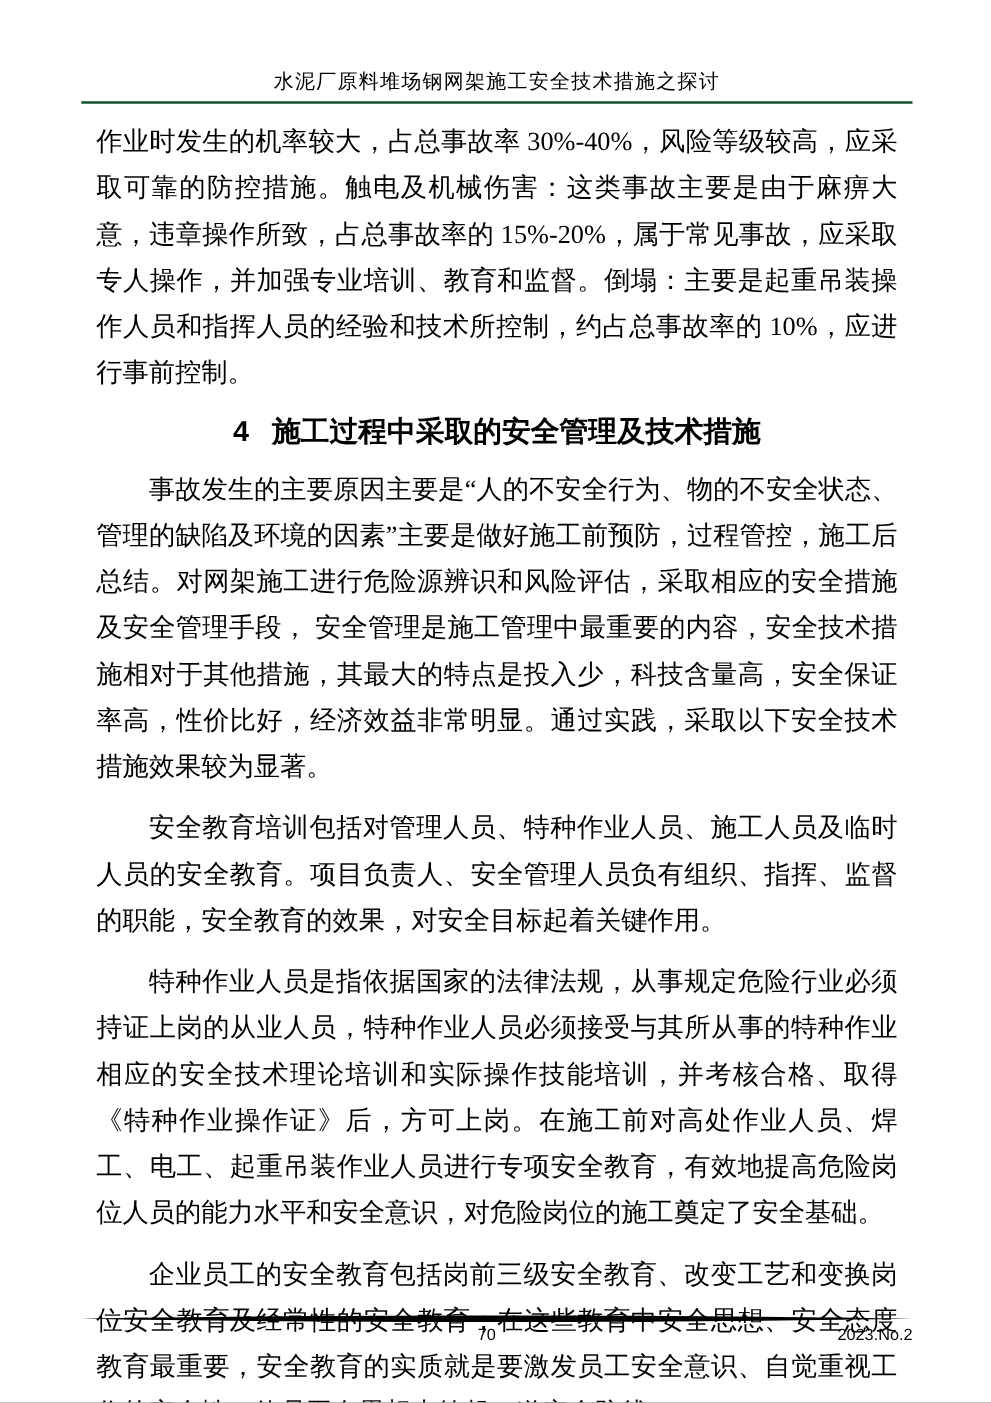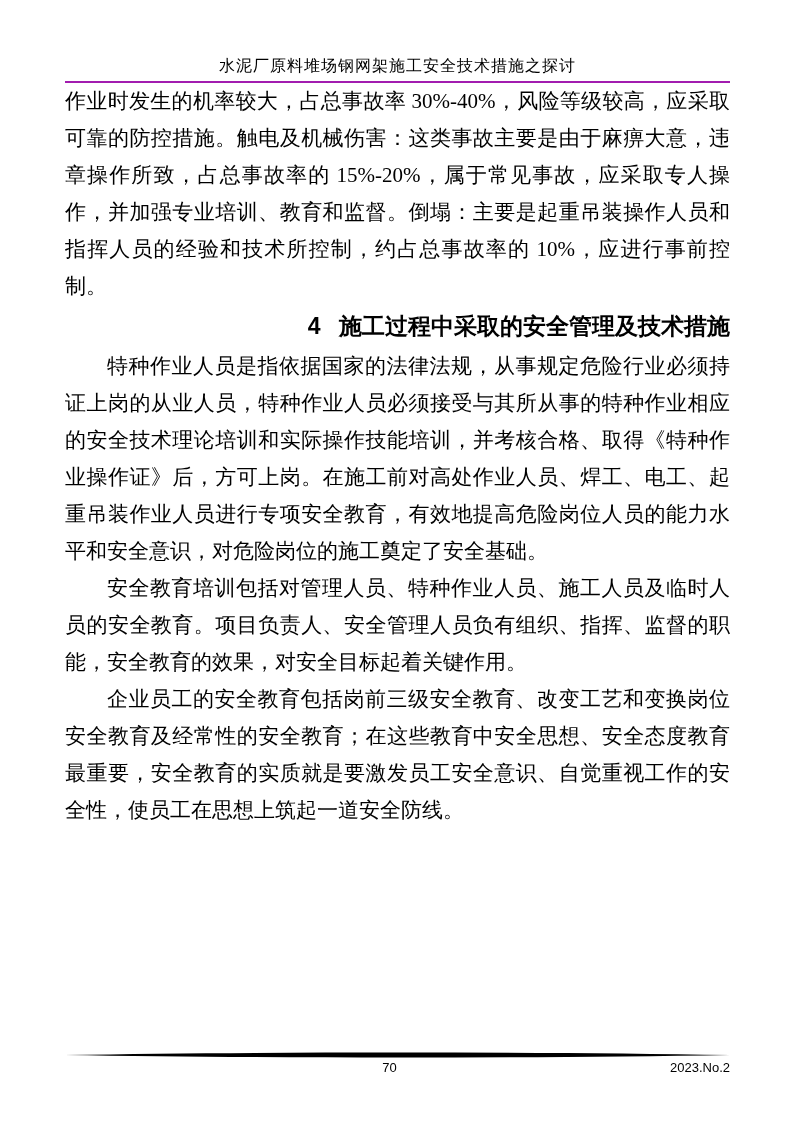--- a/index.html
+++ b/index.html
@@ -18,40 +18,40 @@
     left: 65px;
     width: 665px;
     top: 55px;
   }
   .running-header {
     text-align: center;
     font-size: 16px;
     line-height: 22px;
     letter-spacing: 1px;
     padding-bottom: 4px;
-    border-bottom: 2px solid #a21caf;
+    border-bottom: 2px solid #14532d;
   }
   .article {
     font-size: 21px;
     line-height: 37px;
     text-align: justify;
   }
   .article p {
-    margin: 0;
+    margin: 12px;
   }
   .article p.indent {
     text-indent: 2em;
   }
   .section-heading {
     font-family: "Liberation Sans", "DejaVu Sans", sans-serif;
     font-weight: bold;
     font-size: 23px;
     line-height: 32px;
     margin: 5px 0 6px 0;
-    text-align: right;
+    text-align: center;
   }
   .section-heading .sec-num {
     display: inline-block;
     margin-right: 0.8em;
   }
   .page-footer {
     position: absolute;
     left: 65px;
     width: 665px;
     top: 1051px;
@@ -90,25 +90,26 @@
     <div class="running-header">水泥厂原料堆场钢网架施工安全技术措施之探讨</div>
 
     <div class="article">
 
       <p>作业时发生的机率较大，占总事故率 30%-40%，风险等级较高，应采取可靠的防控措施。触电及机械伤害：这类事故主要是由于麻痹大意，违章操作所致，占总事故率的 15%-20%，属于常见事故，应采取专人操作，并加强专业培训、教育和监督。倒塌：主要是起重吊装操作人员和指挥人员的经验和技术所控制，约占总事故率的 10%，应进行事前控制。</p>
 
       <h2 class="section-heading">
         <span class="sec-num">4</span><span>施工过程中采取的安全管理及技术措施</span>
       </h2>
 
+      <p class="indent">事故发生的主要原因主要是“人的不安全行为、物的不安全状态、管理的缺陷及环境的因素”主要是做好施工前预防，过程管控，施工后总结。对网架施工进行危险源辨识和风险评估，采取相应的安全措施及安全管理手段， 安全管理是施工管理中最重要的内容，安全技术措施相对于其他措施，其最大的特点是投入少，科技含量高，安全保证率高，性价比好，经济效益非常明显。通过实践，采取以下安全技术措施效果较为显著。</p>
 
 
+      <p class="indent">安全教育培训包括对管理人员、特种作业人员、施工人员及临时人员的安全教育。项目负责人、安全管理人员负有组织、指挥、监督的职能，安全教育的效果，对安全目标起着关键作用。</p>
+
       <p class="indent">特种作业人员是指依据国家的法律法规，从事规定危险行业必须持证上岗的从业人员，特种作业人员必须接受与其所从事的特种作业相应的安全技术理论培训和实际操作技能培训，并考核合格、取得《特种作业操作证》后，方可上岗。在施工前对高处作业人员、焊工、电工、起重吊装作业人员进行专项安全教育，有效地提高危险岗位人员的能力水平和安全意识，对危险岗位的施工奠定了安全基础。</p>
-
-      <p class="indent">安全教育培训包括对管理人员、特种作业人员、施工人员及临时人员的安全教育。项目负责人、安全管理人员负有组织、指挥、监督的职能，安全教育的效果，对安全目标起着关键作用。</p>
 
       <p class="indent">企业员工的安全教育包括岗前三级安全教育、改变工艺和变换岗位安全教育及经常性的安全教育；在这些教育中安全思想、安全态度教育最重要，安全教育的实质就是要激发员工安全意识、自觉重视工作的安全性，使员工在思想上筑起一道安全防线。</p>
 
     </div>
   </div>
 
   <div class="page-footer">
     <svg class="footer-bar" viewBox="0 0 665 8" preserveAspectRatio="none" aria-hidden="true">
       <path d="M0,4 C200,0.6 465,0.6 665,4 C465,7.4 200,7.4 0,4 Z" fill="#000000"></path>
     </svg>

